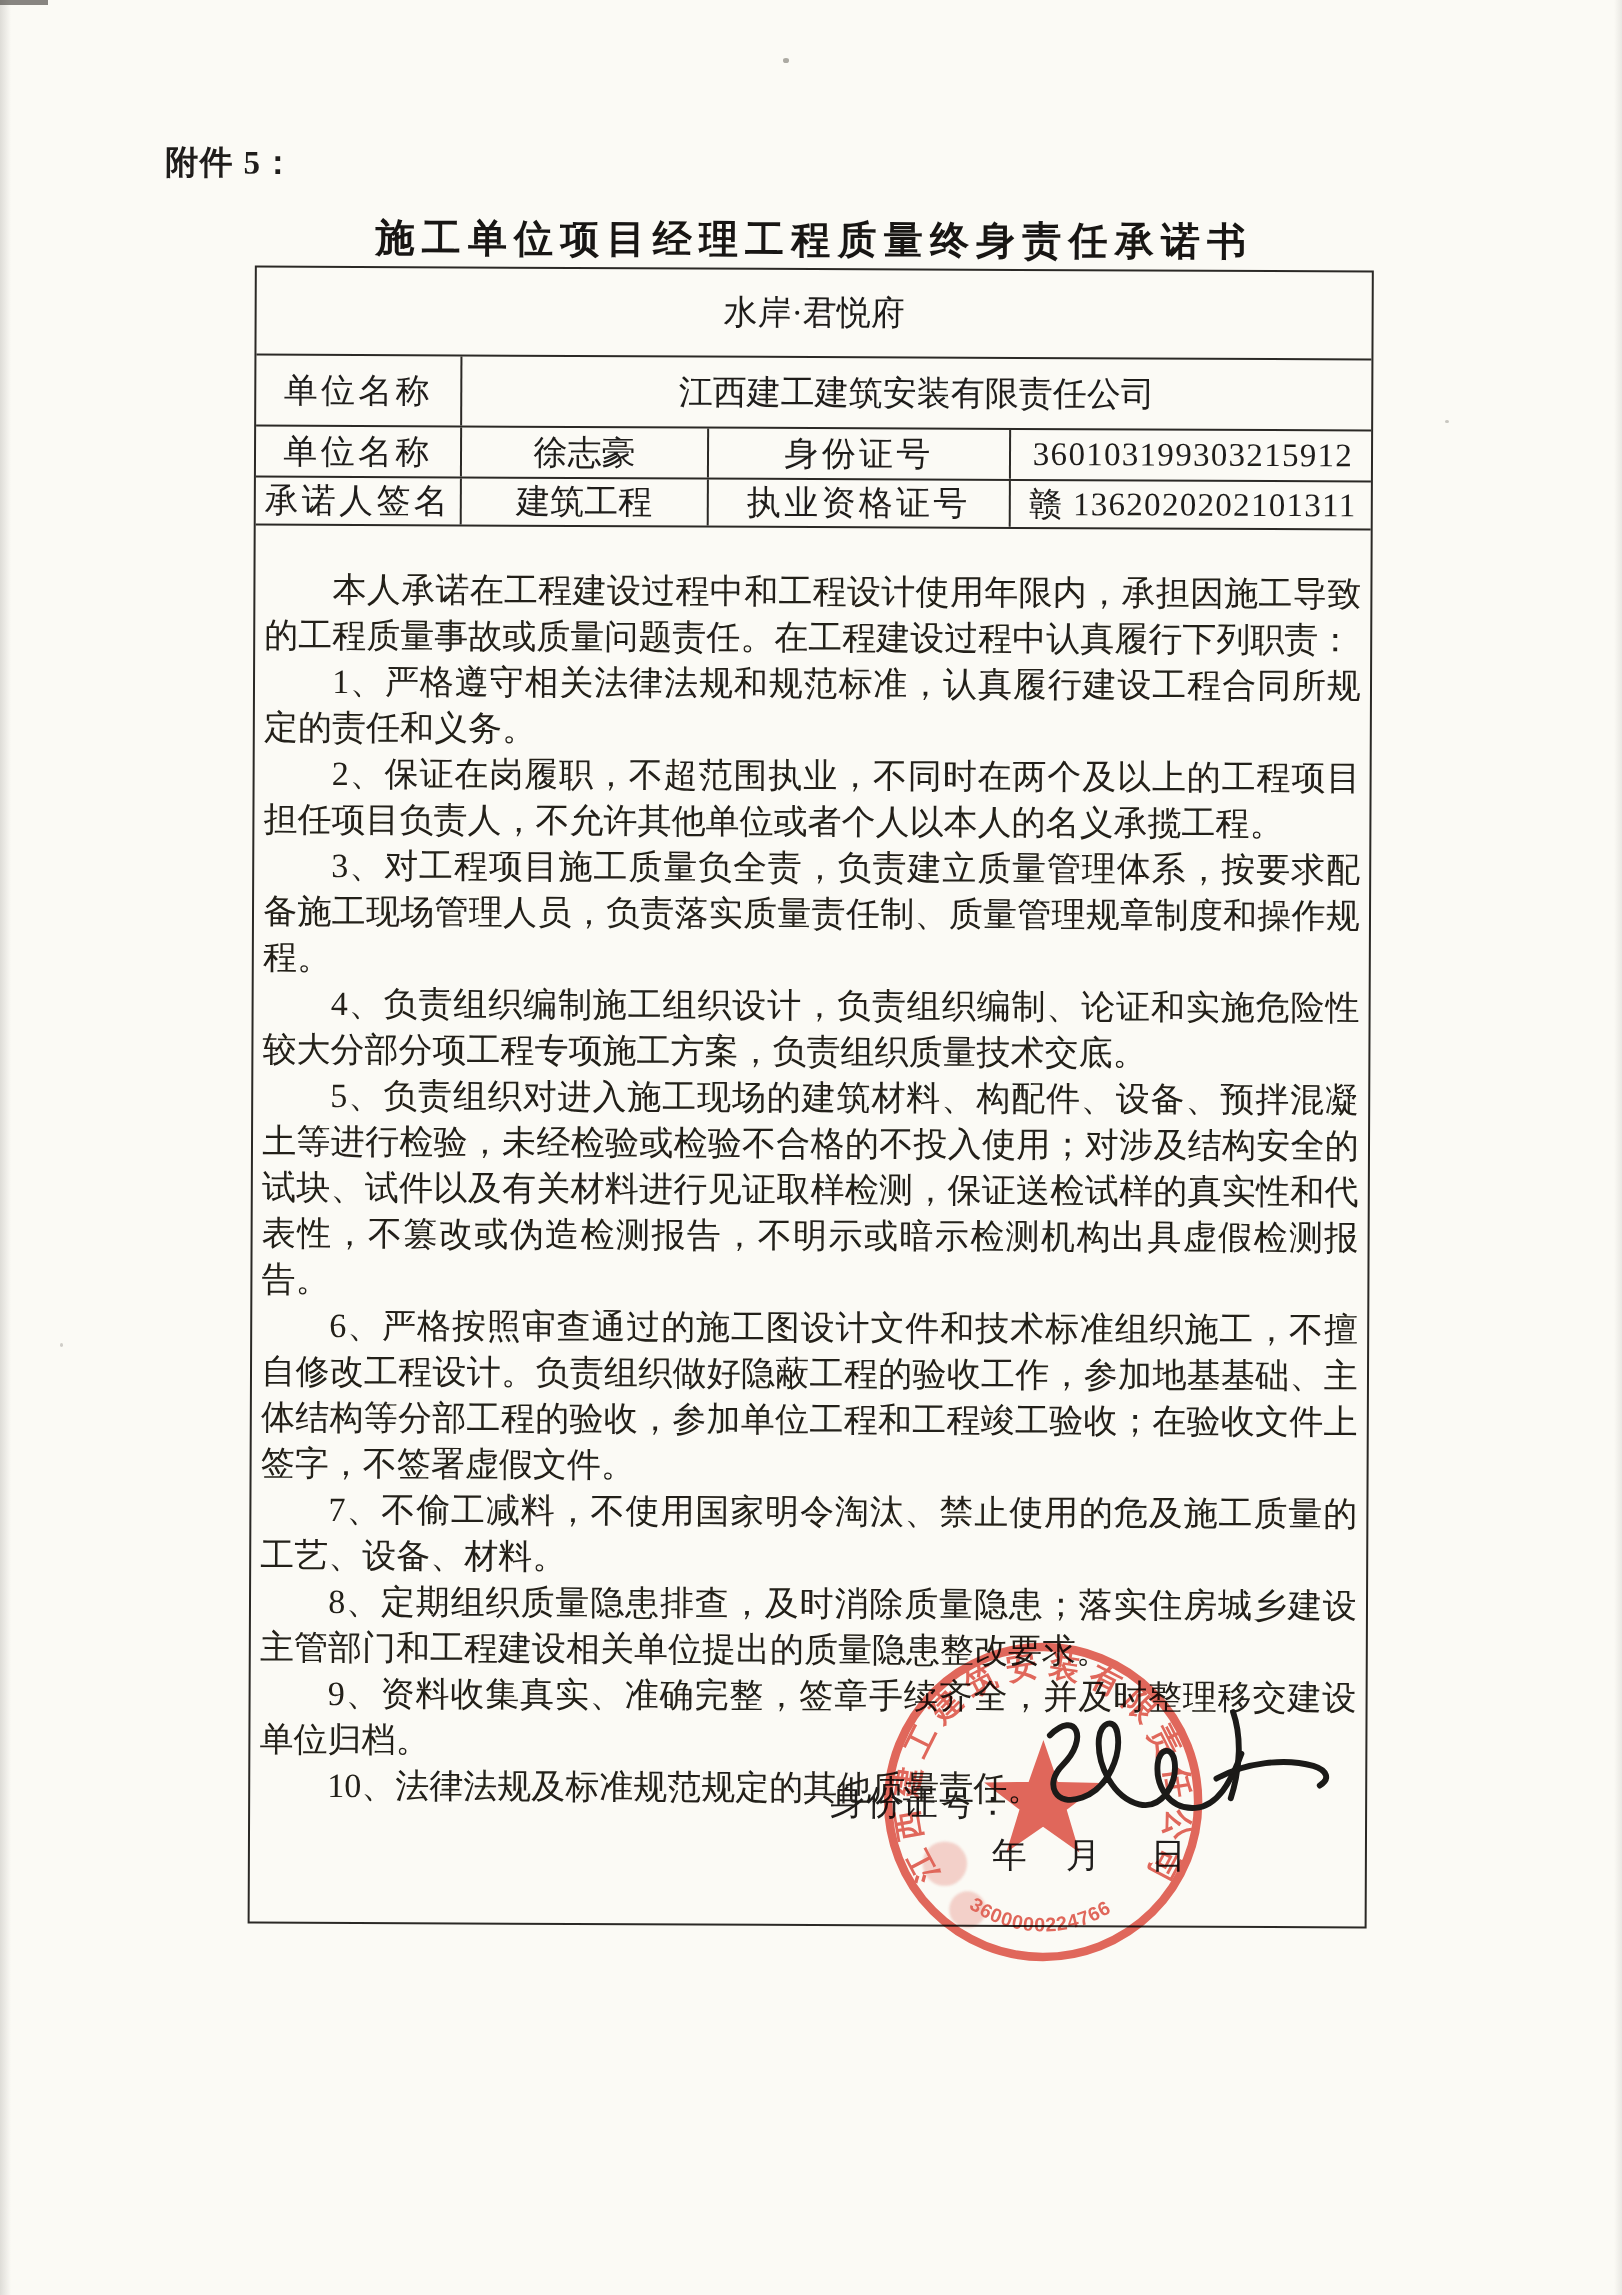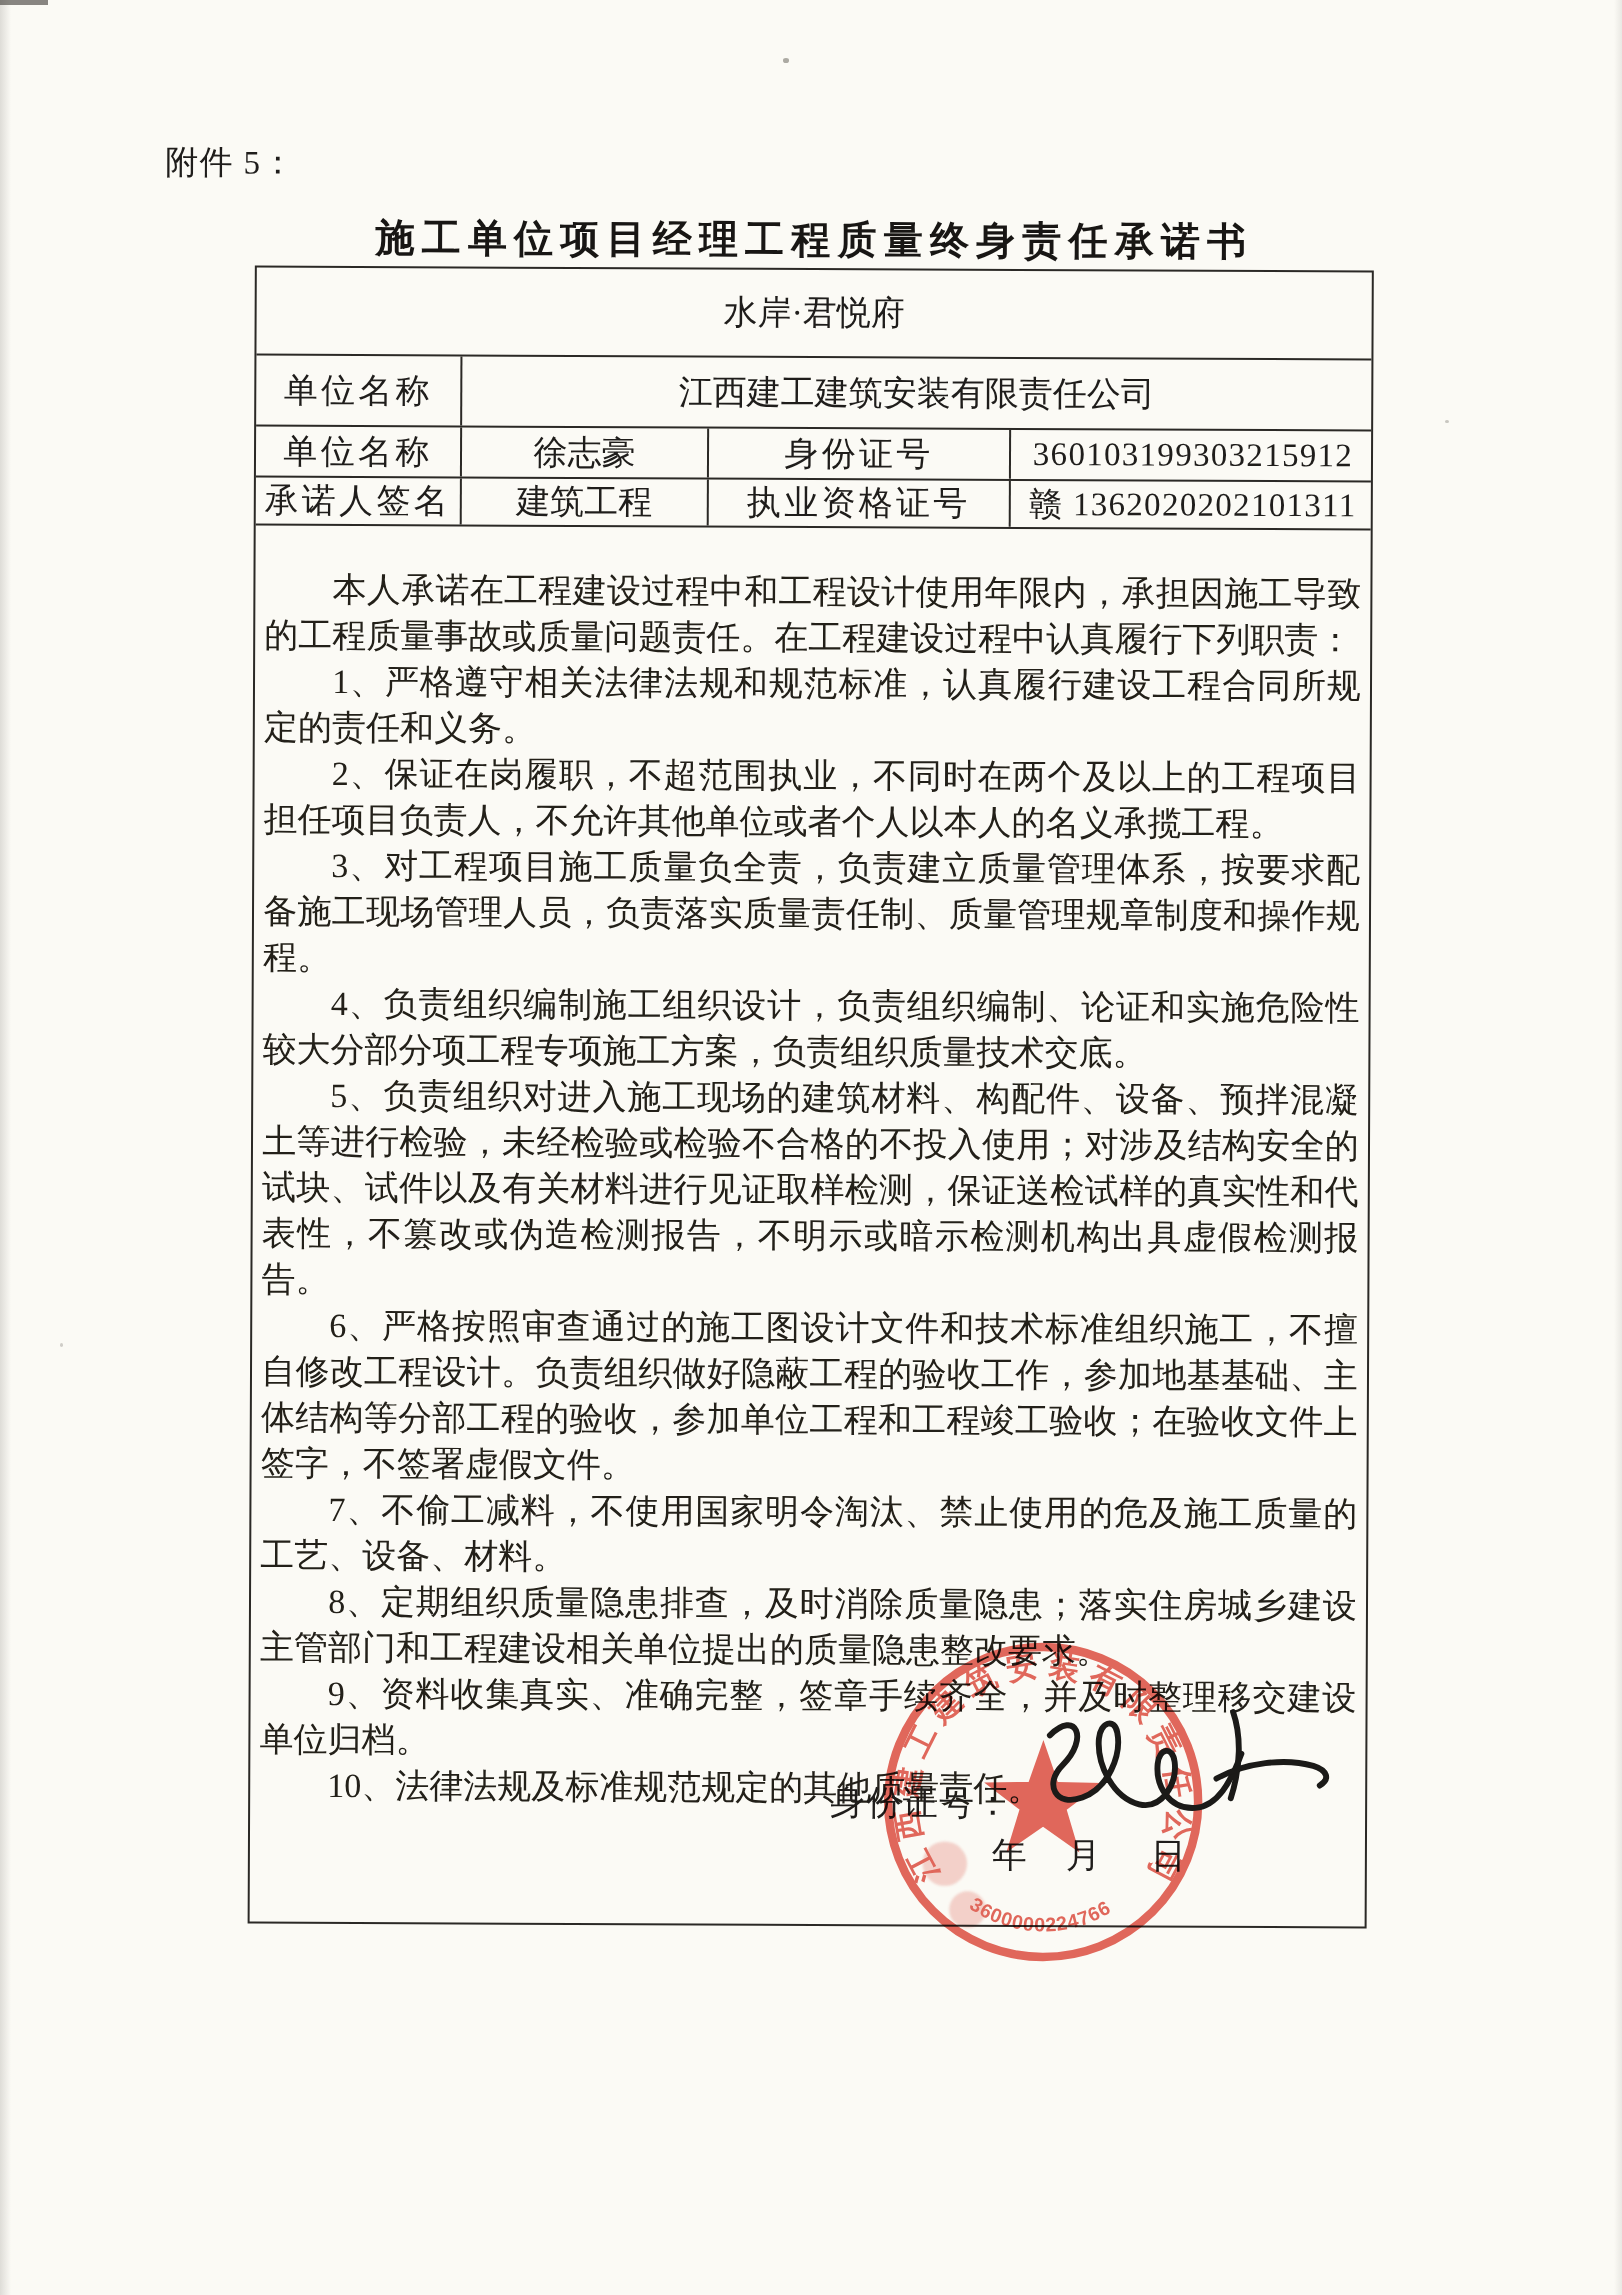--- a/index.html
+++ b/index.html
@@ -16,21 +16,21 @@
   .edge-left{position:absolute;left:0;top:0;width:10.5px;height:2295px;
     background:linear-gradient(90deg,rgba(90,85,80,.18),rgba(90,85,80,0));}
   .edge-right{position:absolute;right:0;top:0;width:9.2px;height:2295px;
     background:linear-gradient(270deg,rgba(90,85,80,.12),rgba(90,85,80,0));}
   .corner-mark{position:absolute;left:0;top:0;width:48px;height:4.6px;background:#4a4742;opacity:.65;}
   .speck{position:absolute;border-radius:50%;background:#6b675f;}
   .speck.s1{left:783px;top:58px;width:5.9px;height:4.6px;opacity:.55;}
   .speck.s2{left:1445px;top:420px;width:3.9px;height:3.3px;opacity:.35;}
   .speck.s3{left:60px;top:1343px;width:3.3px;height:3.9px;opacity:.3;}
 
-  .attachment{position:absolute;left:162px;top:143px;font-size:33px;letter-spacing:1.3px;}
+  .attachment{position:absolute;left:162px;top:143px;font-size:33px;letter-spacing:1.3px;font-weight:bold;}
   .doc-title{
     position:absolute;left:252px;top:213px;width:1119px;
     text-align:center;
     font-family:"Liberation Sans","DejaVu Sans",sans-serif;
     font-weight:700;font-size:39px;letter-spacing:7.2px;
     color:#181614;
   }
 
   .doc-table{
     position:absolute;left:252px;top:268px;width:1119px;height:1658px;

